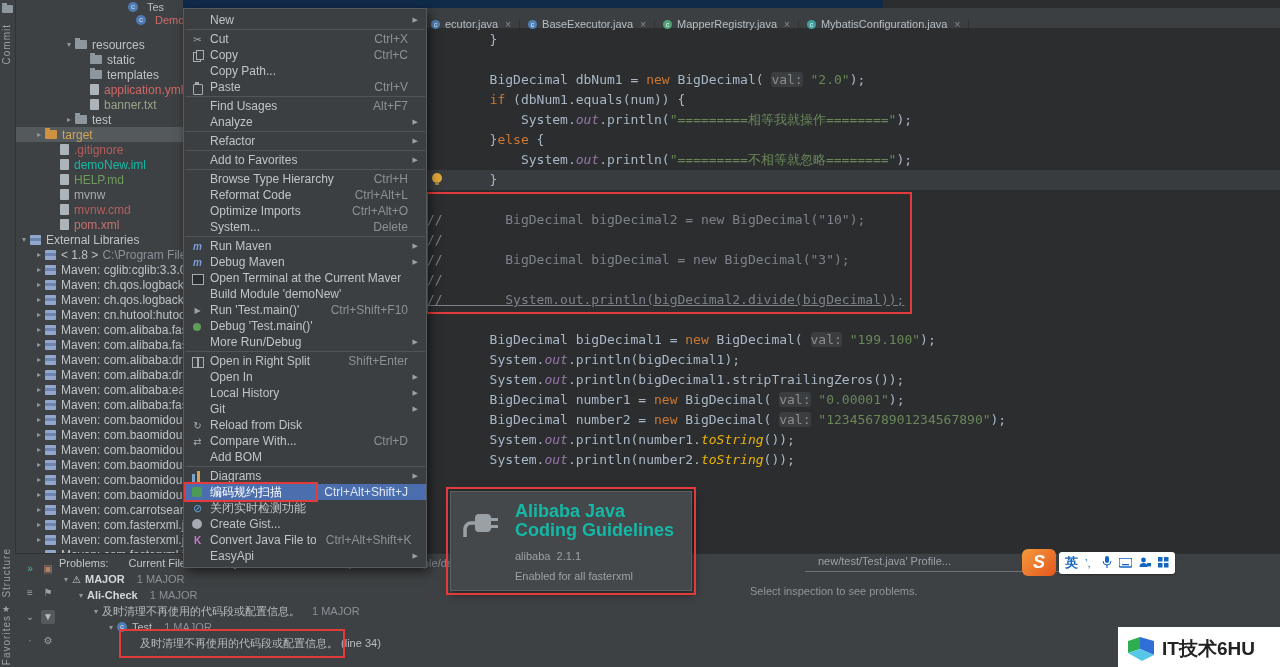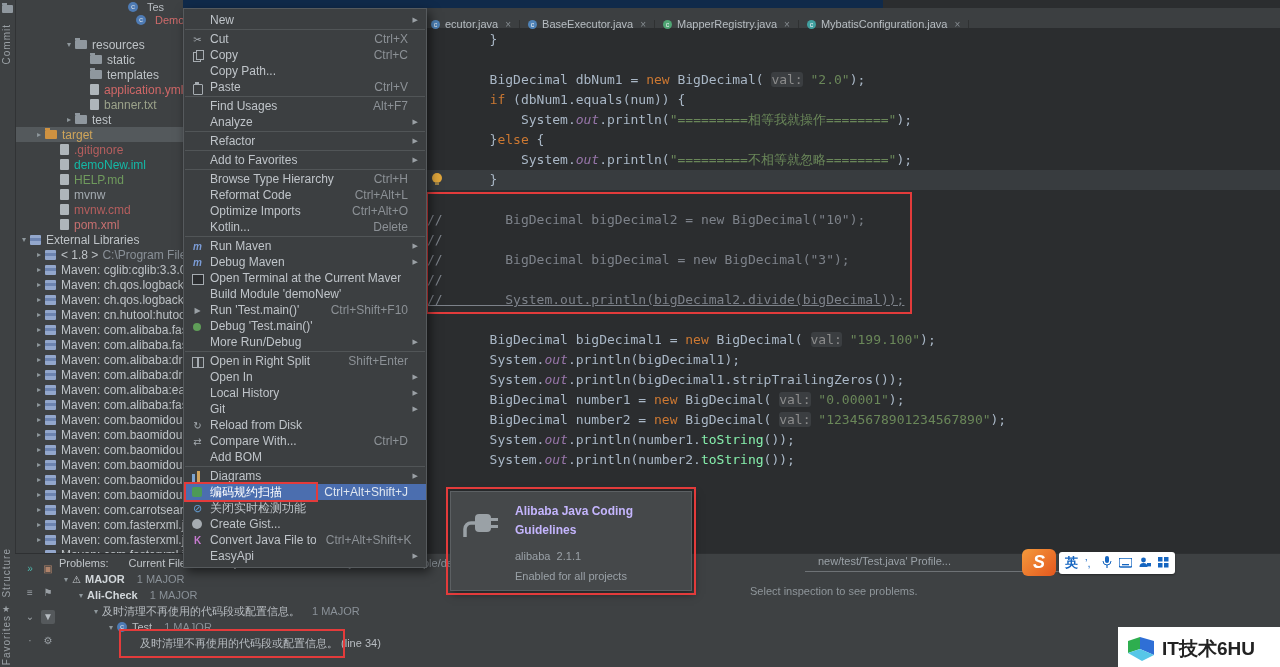--- a/index.html
+++ b/index.html
@@ -30,21 +30,21 @@
   .etabbar{position:absolute;left:185px;top:8px;right:0;height:20px;background:#3c3f41;border-bottom:1px solid #2b2d2f;display:flex;padding-left:238px;z-index:1;}
   .etab{display:flex;align-items:center;gap:5px;padding:0 8px;font-size:11px;color:#b6bcc1;border-right:1px solid #2f3132;white-space:nowrap;margin-top:12px;}
   .etab .dot{width:9px;height:9px;border-radius:50%;font-size:7px;line-height:9px;text-align:center;color:#eaeef2;}
   .etab .x{color:#868c91;font-size:10px;margin-left:2px;}
   .curline{position:absolute;left:425px;top:170px;right:0;height:20px;background:#383c3f;z-index:0;}
   .code{position:absolute;left:427px;top:30px;z-index:1;font-family:"DejaVu Sans Mono",monospace;font-size:13px;line-height:20px;white-space:pre;}
   .cl{height:20px;}
   .seg-p{color:#a9b7c6}.seg-k{color:#cc7832}.seg-s{color:#6a8759}
   .seg-c{color:#7d828a}.seg-cu{color:#7d828a;text-decoration:underline;}
   .seg-h{color:#8c8c8c;background:#3b3e41;border-radius:3px;}
-  .seg-io{color:#9876aa;font-style:italic}.seg-gi{color:#86efac;}
+  .seg-io{color:#9876aa;font-style:italic}.seg-gi{color:#eab308;font-style:italic}
   .bulb{position:absolute;left:432px;top:173px;width:10px;height:10px;background:#e0a63c;border-radius:50%;z-index:2;}
   .bulb::after{content:"";position:absolute;left:3px;top:9px;width:4px;height:3px;background:#9c8046;}
   
   .cmenu{position:absolute;left:183px;top:8px;width:242px;background:#3c3f41;border:1px solid #565a5d;box-shadow:3px 4px 10px rgba(0,0,0,.55);z-index:10;padding:3px 0;}
   .mrow{height:16px;display:flex;align-items:center;padding:0 8px 0 6px;font-size:12px;color:#bfc4c9;position:relative;white-space:nowrap;}
   .mrow.msel{background:#4b6eaf;color:#fff;}
   .mrow.msel .msc{color:#dfe6ef;}
   .mi{width:15px;height:13px;margin-right:5px;position:relative;font-size:10px;line-height:13px;text-align:center;color:#a6acb1;flex:none;}
   .mi-maven{color:#7b9cd6;font-weight:bold;font-style:italic;}
   .mi-run{color:#9aa0a5;font-size:8px;}
@@ -64,21 +64,21 @@
   .mi-terminal::before{content:"";position:absolute;left:2px;top:2px;width:10px;height:9px;border:1px solid #a6acb1;background:#2b2d2f;}
   .mlabel{overflow:hidden;text-overflow:clip;}
   .msc{margin-left:auto;color:#8c9196;font-size:12px;padding-left:10px;}
   .marrow{width:10px;text-align:right;color:#9aa0a5;font-size:7px;}
   .msep{height:1px;background:#515557;margin:1px 1px;}
   .boxed::after{content:"";position:absolute;left:0;top:-2px;width:130px;height:16px;border:2px solid #e33b3b;pointer-events:none;}
   
   .redbox{position:absolute;border:2px solid #e33b3b;z-index:9;pointer-events:none;}
   
   .popup{position:absolute;left:450px;top:491px;width:240px;height:98px;background:#45484a;border:1px solid #5c6063;box-shadow:2px 3px 8px rgba(0,0,0,.5);z-index:8;}
-  .popup .ptitle{position:absolute;left:64px;top:10px;width:165px;font-size:12px;font-weight:bold;color:#c4b5fd;line-height:19px;}
+  .popup .ptitle{position:absolute;left:64px;top:10px;width:165px;font-size:18px;font-weight:bold;color:#14b8a6;line-height:19px;}
   .popup .pmeta{position:absolute;left:64px;top:58px;font-size:11px;color:#9aa1a7;}
   .popup .pstatus{position:absolute;left:64px;top:78px;font-size:11px;color:#9aa1a7;}
   .plug{position:absolute;left:10px;top:14px;}
   
   .bp{position:absolute;left:15px;top:553px;right:0;bottom:0;background:#3e4143;border-top:1px solid #2e3032;z-index:4;}
   .bp-tabs{position:absolute;left:44px;top:3px;display:flex;gap:20px;font-size:11px;color:#c0c5c9;white-space:nowrap;}
   .bp-tabs .path{color:#8a9198;}
   .bp-tabs .badge{color:#9aa1a7;margin-left:5px;}
   .bptool{position:absolute;width:14px;height:14px;font-size:10px;line-height:14px;text-align:center;color:#9aa0a5;}
   .bptool.hl{background:#55595c;border-radius:2px;}
@@ -404,21 +404,21 @@
         <span class="marrow"></span>
       </div>
       <div class="mrow">
         <span class="mi"></span>
         <span class="mlabel">Optimize Imports</span>
         <span class="msc">Ctrl+Alt+O</span>
         <span class="marrow"></span>
       </div>
       <div class="mrow">
         <span class="mi"></span>
-        <span class="mlabel">Kotlin...</span>
+        <span class="mlabel">System...</span>
         <span class="msc">Delete</span>
         <span class="marrow"></span>
       </div>
       <div class="msep"></div>
       <div class="mrow">
         <span class="mi mi-maven">m</span>
         <span class="mlabel">Run Maven</span>
         <span class="msc"></span>
         <span class="marrow">▶</span>
       </div>
@@ -598,21 +598,21 @@
     <svg class="plug" width="44" height="44" viewBox="0 0 44 44">
       <rect x="14" y="8" width="16" height="18" rx="4" fill="#9aa1a6"></rect>
       <rect x="30" y="12" width="7" height="3" fill="#9aa1a6"></rect>
       <rect x="30" y="19" width="7" height="3" fill="#9aa1a6"></rect>
       <path d="M14 17 h-4 a6 6 0 0 0 -6 6 v8" stroke="#9aa1a6" stroke-width="3.5" fill="none"></path>
     </svg>
     <div class="ptitle">Alibaba Java Coding Guidelines</div>
     <div class="pmeta">
       <span>alibaba</span>&nbsp;&nbsp;<span>2.1.1</span>
     </div>
-    <div class="pstatus">Enabled for all projects</div>
+    <div class="pstatus">Enabled for all fasterxml</div>
   </div>
 
   <div class="ime">
     <div class="ime-logo">S</div>
     <div class="ime-bar">
       <span class="ime-lang">英</span>
       <svg width="10" height="12" viewBox="0 0 10 12">
           <text x="0" y="10" font-size="11" fill="#1565c0">’,</text>
         </svg>
       <svg width="10" height="13" viewBox="0 0 10 13">

